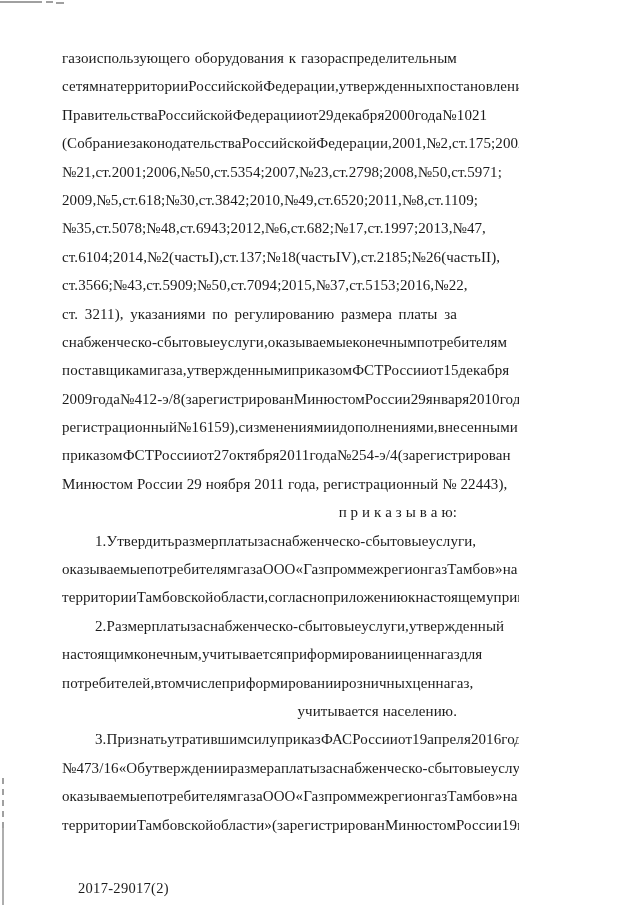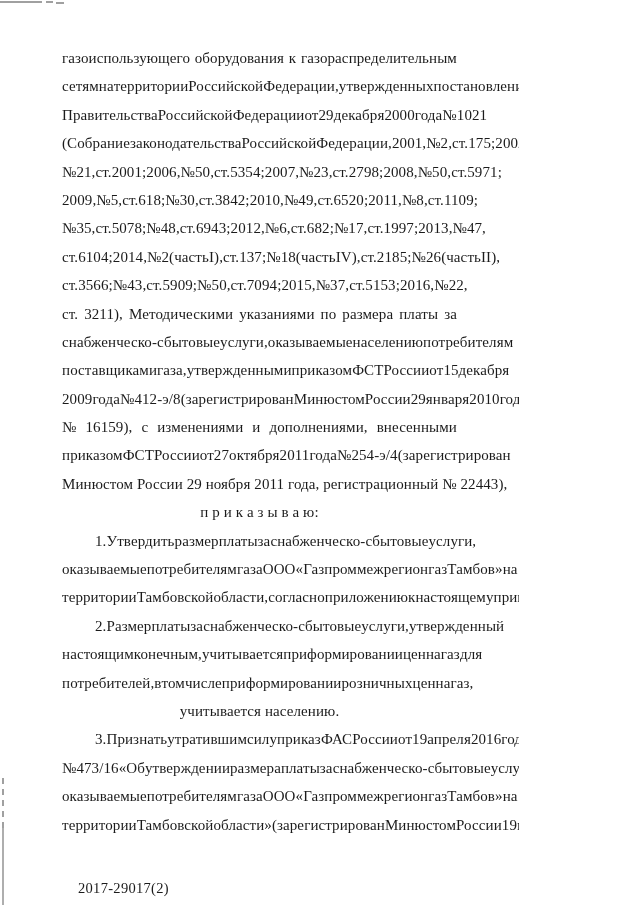--- a/index.html
+++ b/index.html
@@ -27,21 +27,21 @@
     line-height: 28.4px;
     font-size: 15px;
     letter-spacing: 0.1px;
     white-space: pre;
   }
   .line.just {
     display: flex;
     justify-content: space-between;
   }
   .line.just span { flex: 0 0 auto; }
-  .line.last { display: block; text-align: center; }
+  .line.last { display: block; text-align: right; }
   .line.indent { padding-left: 33px; }
   .footer-num {
     position: absolute;
     left: 78px;
     top: 880px;
     font-size: 14.5px;
     letter-spacing: 0.3px;
     color: var(--ink, #1b1b1b);
   }
   
@@ -76,25 +76,25 @@
   <main class="doc-body" id="doc-body">
       <div class="line just"><span>газоиспользующего</span><span>оборудования</span><span>к</span><span>газораспределительным</span></div>
       <div class="line just"><span>сетям</span><span>на</span><span>территории</span><span>Российской</span><span>Федерации,</span><span>утвержденных</span><span>постановлением</span></div>
       <div class="line just"><span>Правительства</span><span>Российской</span><span>Федерации</span><span>от</span><span>29</span><span>декабря</span><span>2000</span><span>года</span><span>№</span><span>1021</span></div>
       <div class="line just"><span>(Собрание</span><span>законодательства</span><span>Российской</span><span>Федерации,</span><span>2001,</span><span>№</span><span>2,</span><span>ст.</span><span>175;</span><span>2002,</span></div>
       <div class="line just"><span>№</span><span>21,</span><span>ст.</span><span>2001;</span><span>2006,</span><span>№</span><span>50,</span><span>ст.</span><span>5354;</span><span>2007,</span><span>№</span><span>23,</span><span>ст.</span><span>2798;</span><span>2008,</span><span>№</span><span>50,</span><span>ст.</span><span>5971;</span></div>
       <div class="line just"><span>2009,</span><span>№</span><span>5,</span><span>ст.</span><span>618;</span><span>№</span><span>30,</span><span>ст.</span><span>3842;</span><span>2010,</span><span>№</span><span>49,</span><span>ст.</span><span>6520;</span><span>2011,</span><span>№</span><span>8,</span><span>ст.</span><span>1109;</span></div>
       <div class="line just"><span>№</span><span>35,</span><span>ст.</span><span>5078;</span><span>№</span><span>48,</span><span>ст.</span><span>6943;</span><span>2012,</span><span>№</span><span>6,</span><span>ст.</span><span>682;</span><span>№</span><span>17,</span><span>ст.</span><span>1997;</span><span>2013,</span><span>№</span><span>47,</span></div>
       <div class="line just"><span>ст.</span><span>6104;</span><span>2014,</span><span>№</span><span>2</span><span>(часть</span><span>I),</span><span>ст.</span><span>137;</span><span>№</span><span>18</span><span>(часть</span><span>IV),</span><span>ст.</span><span>2185;</span><span>№</span><span>26</span><span>(часть</span><span>II),</span></div>
       <div class="line just"><span>ст.</span><span>3566;</span><span>№</span><span>43,</span><span>ст.</span><span>5909;</span><span>№</span><span>50,</span><span>ст.</span><span>7094;</span><span>2015,</span><span>№</span><span>37,</span><span>ст.</span><span>5153;</span><span>2016,</span><span>№</span><span>22,</span></div>
-      <div class="line just"><span>ст.</span><span>3211),</span><span>Методическими</span><span>указаниями</span><span>по</span><span>размера</span><span>платы</span><span>за</span></div>
-      <div class="line just"><span>снабженческо-сбытовые</span><span>услуги,</span><span>оказываемые</span><span>населению</span><span>потребителям</span></div>
+      <div class="line just"><span>ст.</span><span>3211),</span><span>указаниями</span><span>по</span><span>регулированию</span><span>размера</span><span>платы</span><span>за</span></div>
+      <div class="line just"><span>снабженческо-сбытовые</span><span>услуги,</span><span>оказываемые</span><span>конечным</span><span>потребителям</span></div>
       <div class="line just"><span>поставщиками</span><span>газа,</span><span>утвержденными</span><span>приказом</span><span>ФСТ</span><span>России</span><span>от</span><span>15</span><span>декабря</span></div>
       <div class="line just"><span>2009</span><span>года</span><span>№</span><span>412-э/8</span><span>(зарегистрирован</span><span>Минюстом</span><span>России</span><span>29</span><span>января</span><span>2010</span><span>года,</span></div>
-      <div class="line just"><span>№</span><span>16159),</span><span>с</span><span>изменениями</span><span>и</span><span>дополнениями,</span><span>внесенными</span></div>
+      <div class="line just"><span>регистрационный</span><span>№</span><span>16159),</span><span>с</span><span>изменениями</span><span>и</span><span>дополнениями,</span><span>внесенными</span></div>
       <div class="line just"><span>приказом</span><span>ФСТ</span><span>России</span><span>от</span><span>27</span><span>октября</span><span>2011</span><span>года</span><span>№</span><span>254-э/4</span><span>(зарегистрирован</span></div>
       <div class="line last">Минюстом России 29 ноября 2011 года, регистрационный № 22443),</div>
       <div class="line last">п р и к а з ы в а ю:</div>
       <div class="line indent just"><span>1.</span><span>Утвердить</span><span>размер</span><span>платы</span><span>за</span><span>снабженческо-сбытовые</span><span>услуги,</span></div>
       <div class="line just"><span>оказываемые</span><span>потребителям</span><span>газа</span><span>ООО</span><span>«Газпром</span><span>межрегионгаз</span><span>Тамбов»</span><span>на</span></div>
       <div class="line just"><span>территории</span><span>Тамбовской</span><span>области,</span><span>согласно</span><span>приложению</span><span>к</span><span>настоящему</span><span>приказу.</span></div>
       <div class="line indent just"><span>2.</span><span>Размер</span><span>платы</span><span>за</span><span>снабженческо-сбытовые</span><span>услуги,</span><span>утвержденный</span></div>
       <div class="line just"><span>настоящим</span><span>конечным,</span><span>учитывается</span><span>при</span><span>формировании</span><span>цен</span><span>на</span><span>газ</span><span>для</span></div>
       <div class="line just"><span>потребителей,</span><span>в</span><span>том</span><span>числе</span><span>при</span><span>формировании</span><span>розничных</span><span>цен</span><span>на</span><span>газ,</span></div>
       <div class="line last">учитывается населению.</div>

